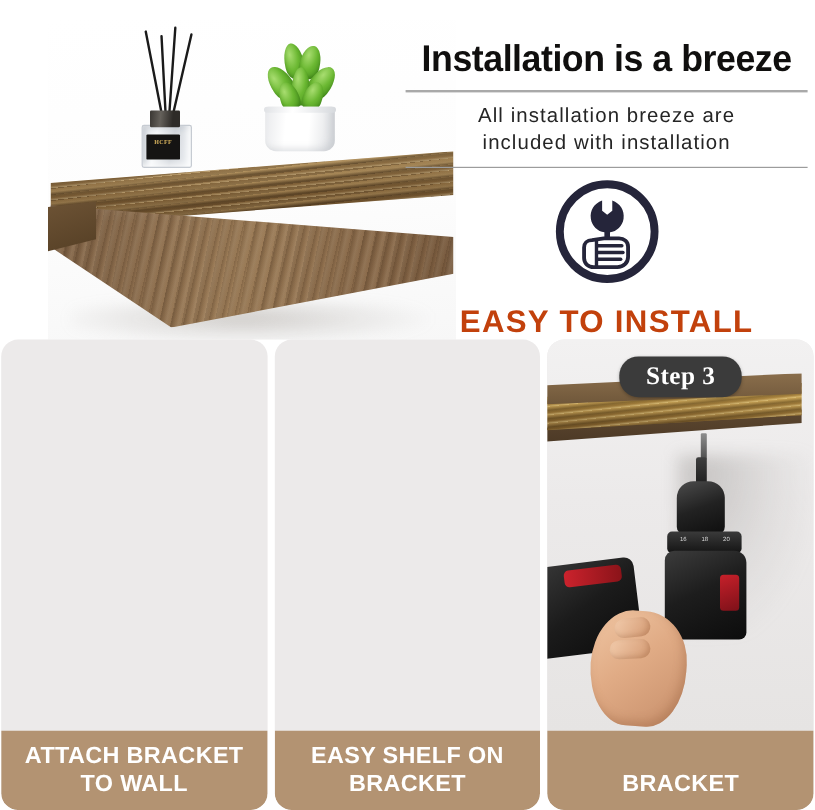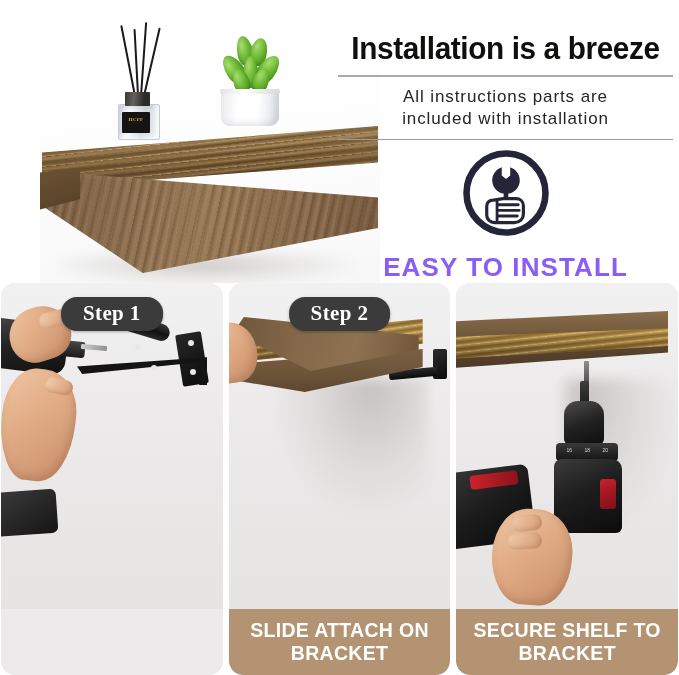--- a/index.html
+++ b/index.html
@@ -217,21 +217,21 @@
     position: absolute;
     left: 338px; top: 146px;
     width: 335px;
     text-align: center;
   }
   .wrench-badge { display: inline-block; line-height: 0; }
   .easy-text {
     margin-top: 8px;
     font-size: 26px;
     font-weight: bold;
-    color: #8b5cf6;
+    color: #c2410c;
     letter-spacing: 1.1px;
     font-family: "Liberation Sans", sans-serif;
   }
 
   
   .steps {
     position: absolute;
     left: 0; top: 283px;
     width: 679px;
     height: 392px;
@@ -599,21 +599,21 @@
     </div>
 
     <div class="shelf-face"></div>
     <div class="shelf-top"></div>
     <div class="shelf-end"></div>
   </figure>
 
   <div class="headline-block">
     <div class="headline">Installation is a breeze</div>
     <div class="rule"></div>
-    <div class="subhead">All instructions parts are</div>
+    <div class="subhead">All installation breeze are</div>
     <div class="subhead" style="margin-top:0">included with installation</div>
     <div class="rule bottom"></div>
   </div>
 
   <div class="easy-block">
     <span class="wrench-badge">
       <svg width="94" height="94" viewBox="0 0 100 100" aria-hidden="true">
         <circle cx="50" cy="50" r="42" fill="none" stroke="#25253a" stroke-width="7"></circle>
 
         <path d="M45.5 22.5 L45.5 31.5 L50 35 L54.5 31.5 L54.5 22.5
@@ -632,53 +632,32 @@
         <path d="M40.5 58 L40.5 80.5" stroke="#25253a" stroke-width="3" stroke-linecap="round"></path>
       </svg>
     </span>
     <div class="easy-text">EASY TO INSTALL</div>
   </div>
 </section>
 
 <section class="steps">
 
   <article class="step-card">
-    <div class="step-photo">
-      <div class="s1-bracket-plate"></div>
-      <div class="s1-bracket"></div>
-      <span class="s1-hole h1"></span>
-      <span class="s1-hole h2"></span>
-      <span class="s1-hole h3"></span>
-      <span class="s1-hole h4"></span>
-      <div class="s1-tube"></div>
-      <div class="s1-drill"></div>
-      <div class="s1-chuck"></div>
-      <div class="s1-bit"></div>
-      <div class="hand s1-hand-top"></div>
-      <div class="hand s1-hand-bot"></div>
-      <span class="s1-finger f1"></span>
-      <span class="s1-finger f2"></span>
-      <div class="s1-drill-body2"></div>
-      <div class="step-badge">Step 1</div>
+    <div class="step-caption">
+      <span>
+        <span>ATTACH BRACKET</span><br>
+        <span>TO WALL</span>
+      </span>
     </div>
   </article>
 
   <article class="step-card">
-    <div class="step-photo">
-      <div class="s2-wall-shadow"></div>
-      <div class="s2-bracket"></div>
-      <div class="s2-shelf-front"></div>
-      <div class="s2-shelf-face"></div>
-      <div class="s2-shelf-top"></div>
-      <div class="hand s2-hand"></div>
-      <div class="step-badge">Step 2</div>
-    </div>
     <div class="step-caption">
       <span>
-        <span>SLIDE ATTACH ON</span><br>
+        <span>EASY SHELF ON</span><br>
         <span>BRACKET</span>
       </span>
     </div>
   </article>
 
   <article class="step-card">
     <div class="step-photo">
       <div class="s3-wall-shadow"></div>
       <div class="s3-shelf-bottom"></div>
       <div class="s3-shelf-face"></div>
@@ -692,22 +671,23 @@
           <span>18</span>
           <span>20</span>
         </div>
       <div class="s3-drill-body"></div>
       <div class="s3-red-accent"></div>
       <div class="s3-battery"></div>
       <div class="s3-battery-red"></div>
       <div class="hand s3-hand"></div>
       <span class="s3-knuckle k1"></span>
       <span class="s3-knuckle k2"></span>
+      <div class="step-badge">Step 3</div>
     </div>
     <div class="step-caption">
       <span>
-        <span>SECURE SHELF TO</span><br>
+        <br>
         <span>BRACKET</span>
       </span>
     </div>
   </article>
 
 </section>
 
 </body></html>

